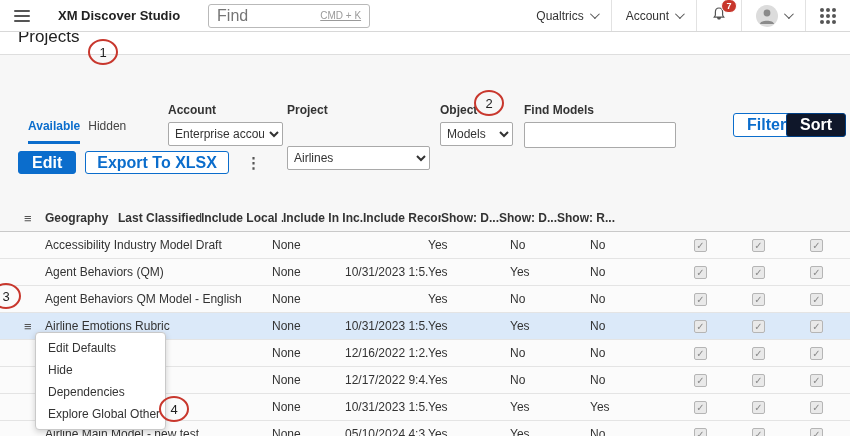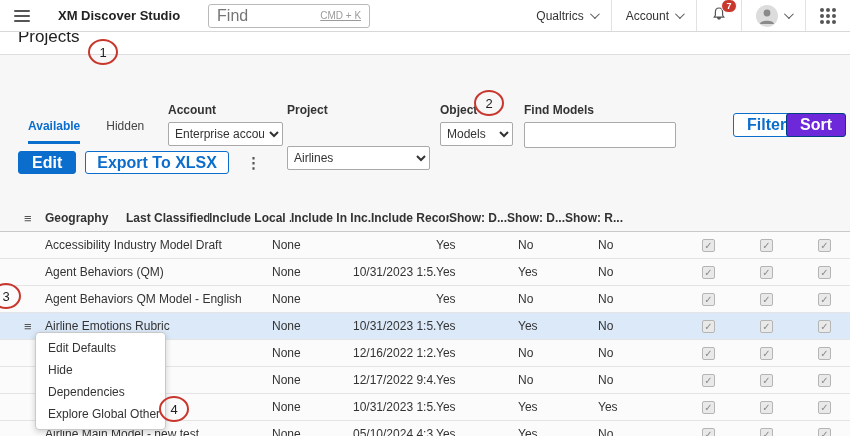--- a/index.html
+++ b/index.html
@@ -43,21 +43,21 @@
   
   .page-header {
     position:absolute; top:19px; left:0; width:850px; height:36px;
     background:#fff; border-bottom:1px solid #dedede;
     display:flex; align-items:center; padding-left:18px; z-index:4;
   }
   .page-title { font-size:17px; color:#222; }
 
   
   .filterbar { position:absolute; top:95px; left:0; width:850px; height:50px; }
-  .tabs { position:absolute; left:28px; top:24px; display:flex; gap:26px; }
+  .tabs { position:absolute; left:28px; top:24px; display:flex; gap:8px; }
   .tab { font-size:12px; color:#444; padding-bottom:8px; cursor:pointer; }
   .tab.active { color:#0b6dcc; border-bottom:3px solid #0b6dcc; font-weight:bold; }
   .field { position:absolute; }
   .field-label { font-size:12px; font-weight:bold; color:#333; margin-bottom:5px; display:block; }
   select {
     font-family:"Liberation Sans", sans-serif; font-size:12px; height:24px;
     border:1px solid #a9a9a9; border-radius:2px; background:#fff; color:#333; padding:0 2px;
   }
   .f-account { left:168px; top:8px; } .f-account select { width:115px; }
   .f-project { left:287px; top:8px; } .f-project select { width:143px;margin-top:24px; }
@@ -67,21 +67,21 @@
     width:152px; height:26px; border:1px solid #a9a9a9; border-radius:2px; background:#fff;
     font-family:"Liberation Sans", sans-serif; font-size:12px; padding:0 6px; outline:none;
   }
   .btn { font-family:"Liberation Sans", sans-serif; font-size:16px; font-weight:bold; border-radius:3px; cursor:pointer; }
   .filter-btn {
     position:absolute; left:733px; top:18px; height:24px; padding:0 13px;
     background:#fff; border:1px solid #0b6dcc; color:#0b6dcc;
   }
   .sort-btn {
     position:absolute; left:786px; top:18px; height:24px; padding:0 13px;
-    background:#6d28d9; border:1px solid #003e82; color:#fff;
+    background:#0f172a; border:1px solid #003e82; color:#fff;
   }
 
   
   .actionrow { position:absolute; top:151px; left:18px; display:flex; align-items:center; gap:9px; }
   .edit-btn { height:23px; padding:0 13px; background:#0b6dcc; border:1px solid #0b6dcc; color:#fff; }
   .export-btn { height:23px; padding:0 11px; background:#fff; border:1px solid #0b6dcc; color:#0b6dcc; }
   .kebab { font-size:15px; color:#555; padding:0 8px; cursor:pointer; font-weight:bold; letter-spacing:0; }
 
   
   .table { position:absolute; top:205px; left:0; width:850px; }
@@ -91,21 +91,21 @@
   }
   .trow {
     display:flex; align-items:center; height:27px; border-bottom:1px solid #e4e4e4;
     background:#fbfbfb; color:#333; cursor:pointer;
   }
   .trow.hl { background:#dbe9f9; }
   .cell, .hcell { white-space:nowrap; overflow:hidden; text-overflow:clip; flex:none; }
   .c-handle { width:45px; padding-left:24px; color:#555; font-size:13px; }
   .c-name { width:227px; }
   .c-geo  { width:73px; }
-  .c-last { width:83px;margin-left:8px; }
+  .c-last { width:83px; }
   .c-il   { width:82px; }
   .c-ii   { width:80px; }
   .c-ir   { width:78px; }
   .c-s1   { width:58px; }
   .c-s2   { width:58px; }
   .c-s3   { width:66px; }
   .c-s1, .c-s2, .c-s3 { padding-left:26px; }
   .thead .c-s1, .thead .c-s2, .thead .c-s3 { padding-left:0; }
   .checkbox {
     width:13px; height:13px; border:1px solid #b5b5b5; background:#e9e9e9; border-radius:2px;

